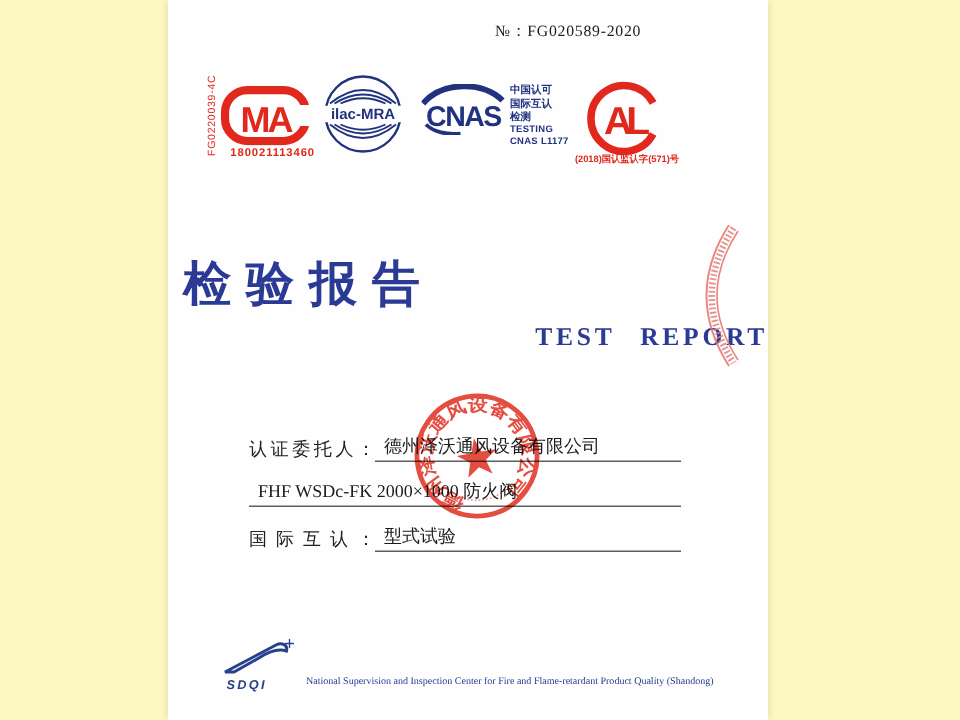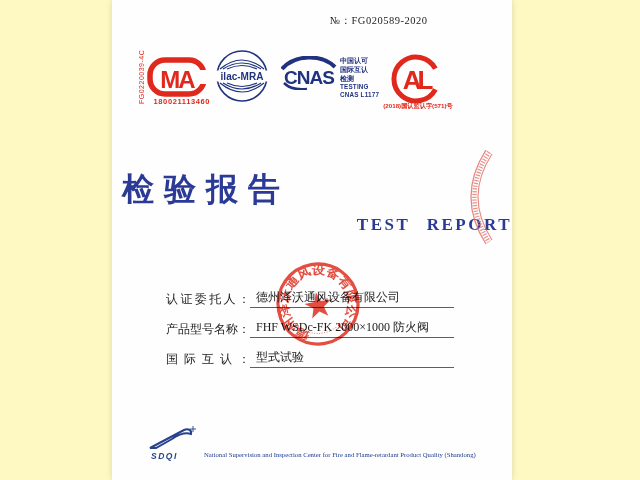--- a/index.html
+++ b/index.html
@@ -104,21 +104,20 @@
     <path d="M34,0 Q4,47 34,94" fill="none" stroke="#e5736b" stroke-width="1.3"></path>
     <path d="M40,4 Q12,47 40,90" fill="none" stroke="#e5736b" stroke-width="1.1"></path>
     <path d="M37,2 Q8,47 37,92" fill="none" stroke="#e08079" stroke-width="4.5" stroke-dasharray="1.2 1.6"></path>
   </svg>
 
   <div class="abs field-row row1">
     <div class="field-label">认证委托人：</div>
     <div class="field-line">德州泽沃通风设备有限公司</div>
   </div>
   <div class="abs field-row row2">
-    <div class="field-label">产品型号名称：</div>
     <div class="field-line">FHF WSDc-FK 2000×1000 防火阀</div>
   </div>
   <div class="abs field-row row3">
     <div class="field-label">国际互认：</div>
     <div class="field-line">型式试验</div>
   </div>
 
   <svg class="abs stamp" width="92" height="92" viewBox="0 0 92 92">
     <defs>
       <path id="stampArc" d="M33.3 73.2 A30 30 0 1 1 58.7 73.2" fill="none"></path>

